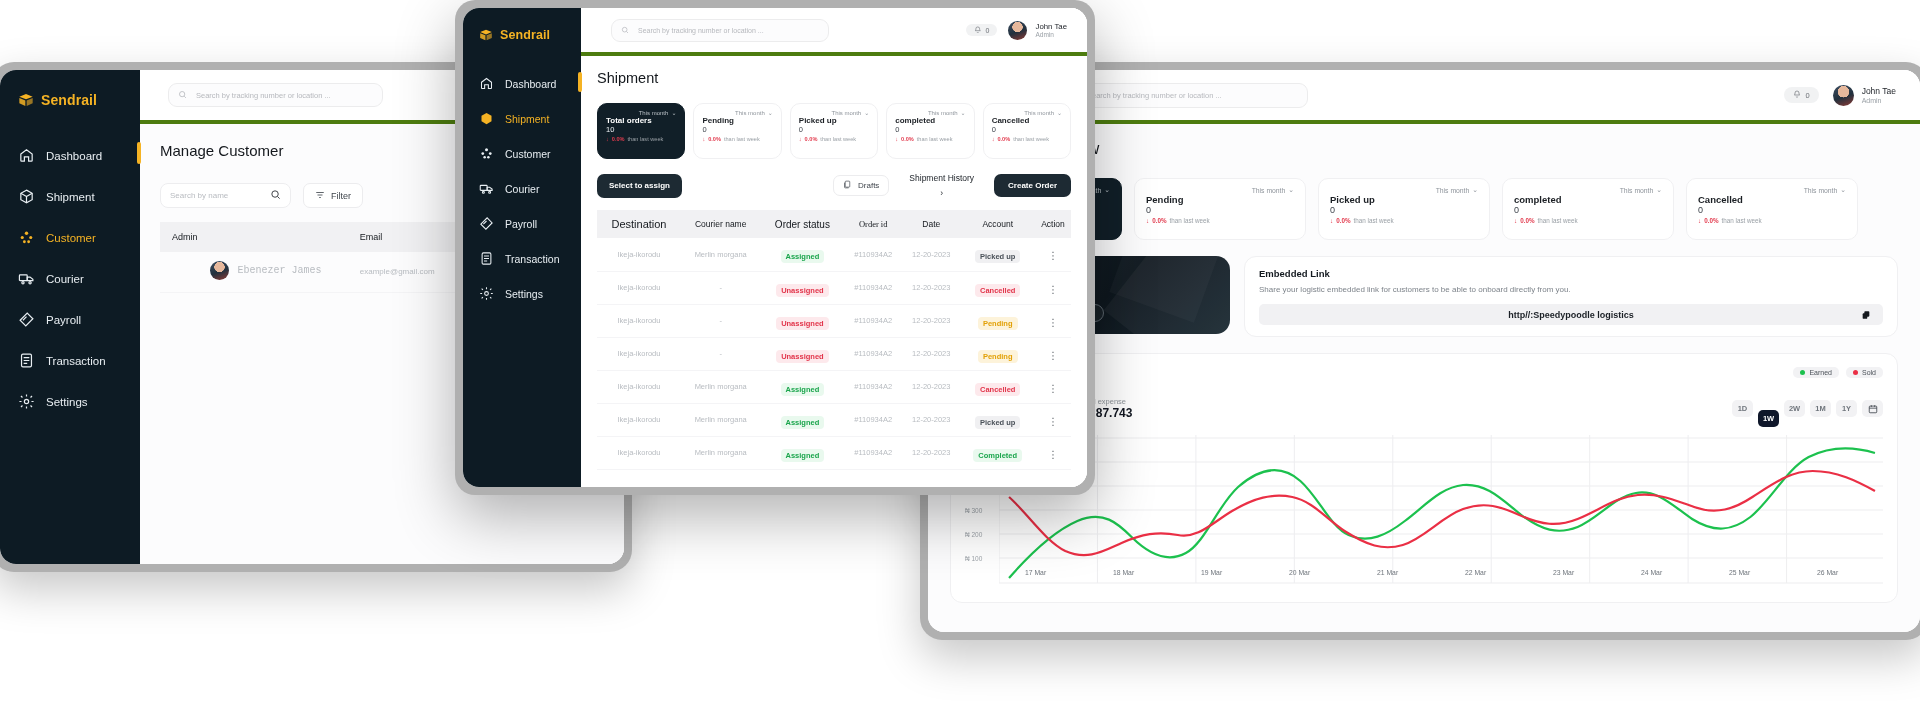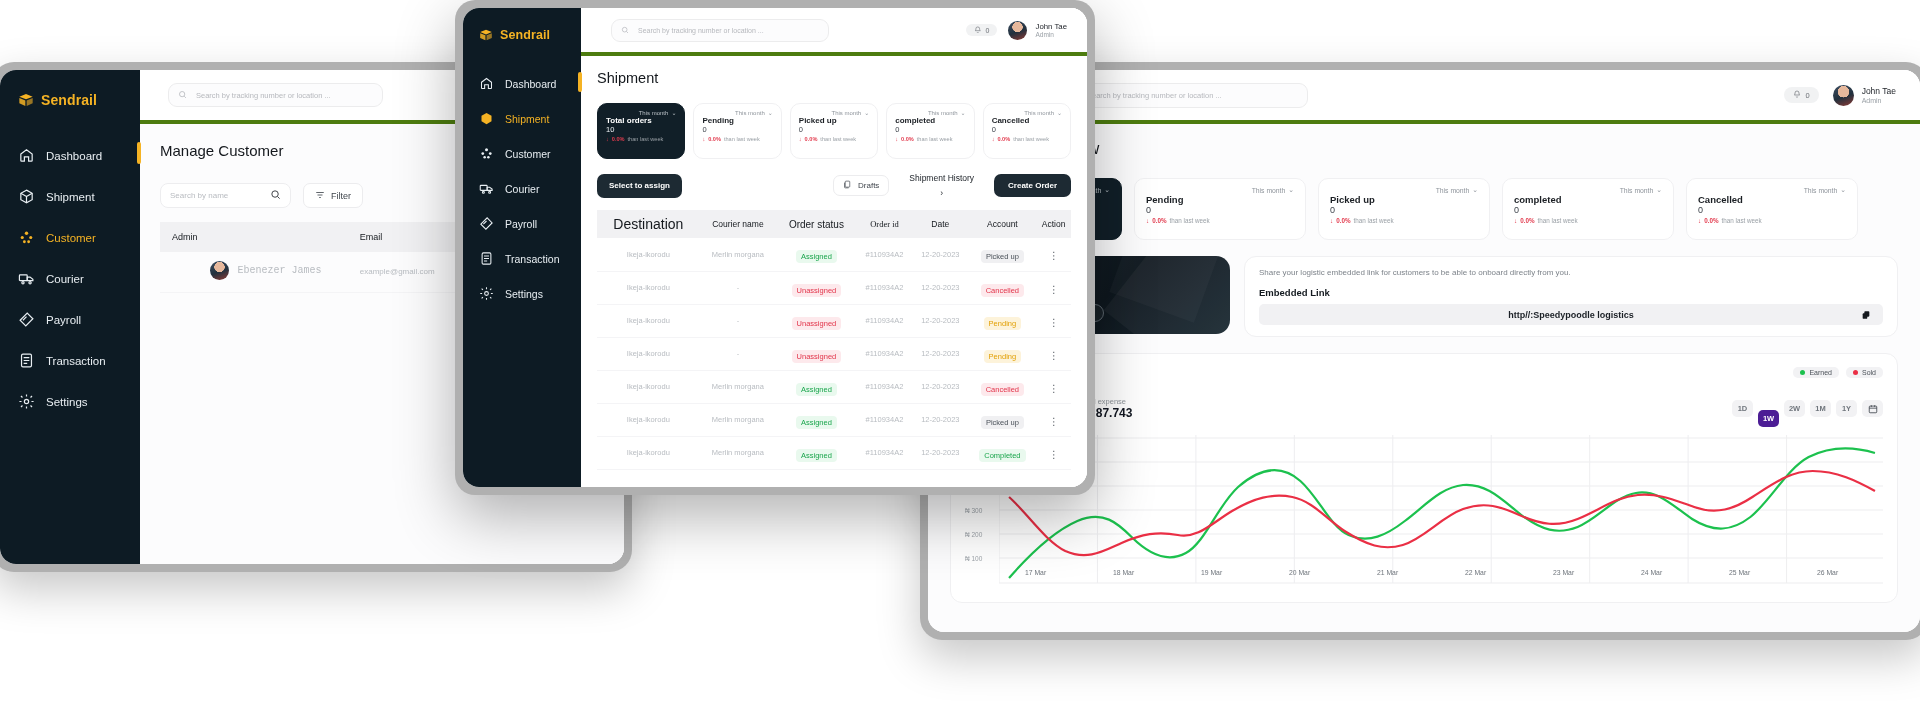--- a/index.html
+++ b/index.html
@@ -75,21 +75,21 @@
     cursor:pointer; }
   .link-inline { display:inline-flex; align-items:center; gap:5px;
     color:#21262c; cursor:pointer;flex-direction:column; }
 
   
   table { width:100%; border-collapse:collapse; }
   thead th { background:#f1f1f3; color:#15191e; font-weight:400;
     text-align:center; white-space:nowrap; }
   tbody td { color:#b8bcc1; text-align:center; white-space:nowrap;
     border-bottom:1px solid #f4f4f6; }
-  .chip { display:inline-block; border-radius:4px; font-weight:400; }
+  .chip { display:inline-block; border-radius:4px; font-weight:700; }
   .chip.assigned { color:#1aa54c; background:#e9f9ee; }
   .chip.unassigned { color:#e2344a; background:#fde9ec; }
   .chip.pickedup { color:#4a5159; background:#f0f0f2; }
   .chip.cancelled { color:#e2344a; background:#fde9ec; }
   .chip.pending { color:#e2a006; background:#fdf3da; }
   .chip.completed { color:#1aa54c; background:#e9f9ee; }
   .kebab { color:#5c6269; letter-spacing:0; line-height:.55; cursor:pointer;
     display:inline-block; }
 
   
@@ -115,21 +115,21 @@
     align-items:center; justify-content:center; position:relative;
     color:#1b2026; font-weight:700; }
   .legend { display:flex; gap:7px; }
   .legpill { background:#f2f2f4; border-radius:5px; display:inline-flex;
     align-items:center; gap:4px; color:#4b5158; }
   .dot { border-radius:50%; display:inline-block; }
   .rangepills { display:flex; gap:5px; align-items:center; }
   .rp { background:#f2f2f4; border-radius:5px; color:#70767d;
     display:inline-flex; align-items:center; justify-content:center;
     cursor:pointer; font-weight:700; }
-  .rp.active { background:#4c1d95; color:#fff;margin-top:20px; }
+  .rp.active { background:#0f172a; color:#fff;margin-top:20px; }
   .moneyrow { display:flex; align-items:center; }
   .mlabel { color:#8f959b; }
   .mval { color:#121721; font-weight:700; }
   .micon { background:#f2f2f4; border-radius:9px; display:flex;
     align-items:center; justify-content:center; }
   .chartwrap { position:relative; }
   .ytick { position:absolute; color:#9ea4aa; white-space:nowrap; }
   .xtick { position:absolute; color:#6f757c; white-space:nowrap; }
 </style>
 </head>
@@ -420,22 +420,22 @@
                       <svg viewBox="0 0 24 24" width="8" height="8" fill="#fff">
                           <path d="M2 12l20-9-9 20-2.5-8z"></path>
                         </svg>
                     </span>
                     <span>Transfer</span>
                   </span>
                 </div>
               </div>
 
               <div class="panel" style="flex:1; padding:11px 14px;">
+                <div style="font-size:9.5px; font-weight:700; color:#141a20; margin-bottom:6px;">Embedded Link</div>
                 <div style="font-size:8px; color:#7d838a; margin-bottom:10px;">Share your logistic embedded link for customers to be able to onboard directly from you.</div>
-                <div style="font-size:9.5px; font-weight:700; color:#141a20; margin-bottom:6px;">Embedded Link</div>
                 <div class="linkfield" style="height:21px; font-size:9px;">
                   <span>http//:Speedypoodle logistics</span>
                   <span style="position:absolute; right:12px; display:flex;">
                     <svg viewBox="0 0 24 24" width="10" height="10" fill="#15191e">
                         <rect x="8" y="3" width="12" height="13" rx="2"></rect>
                         <rect x="4" y="8" width="11" height="13" rx="2" fill="#15191e"></rect>
                       </svg>
                   </span>
                 </div>
               </div>
@@ -745,21 +745,21 @@
                   <span>Shipment History</span>
                   <span>›</span>
                 </span>
                 <span class="btn-dark" style="height:23px; padding:0 14px; font-size:8px;">Create Order</span>
               </span>
             </div>
 
             <table>
               <thead>
                 <tr style="height:28px;">
-                  <th style="font-size:14px;margin-left:40px;">Destination</th>
+                  <th style="font-size:11px;margin-left:40px;">Destination</th>
                   <th style="font-size:8.5px;">Courier name</th>
                   <th style="font-size:10px;">Order status</th>
                   <th style="font-size:8.5px;font-family:Liberation Serif, serif;">Order id</th>
                   <th style="font-size:8.5px;">Date</th>
                   <th style="font-size:8.5px;">Account</th>
                   <th style="font-size:8.5px;">Action</th>
                 </tr>
               </thead>
               <tbody>
 

